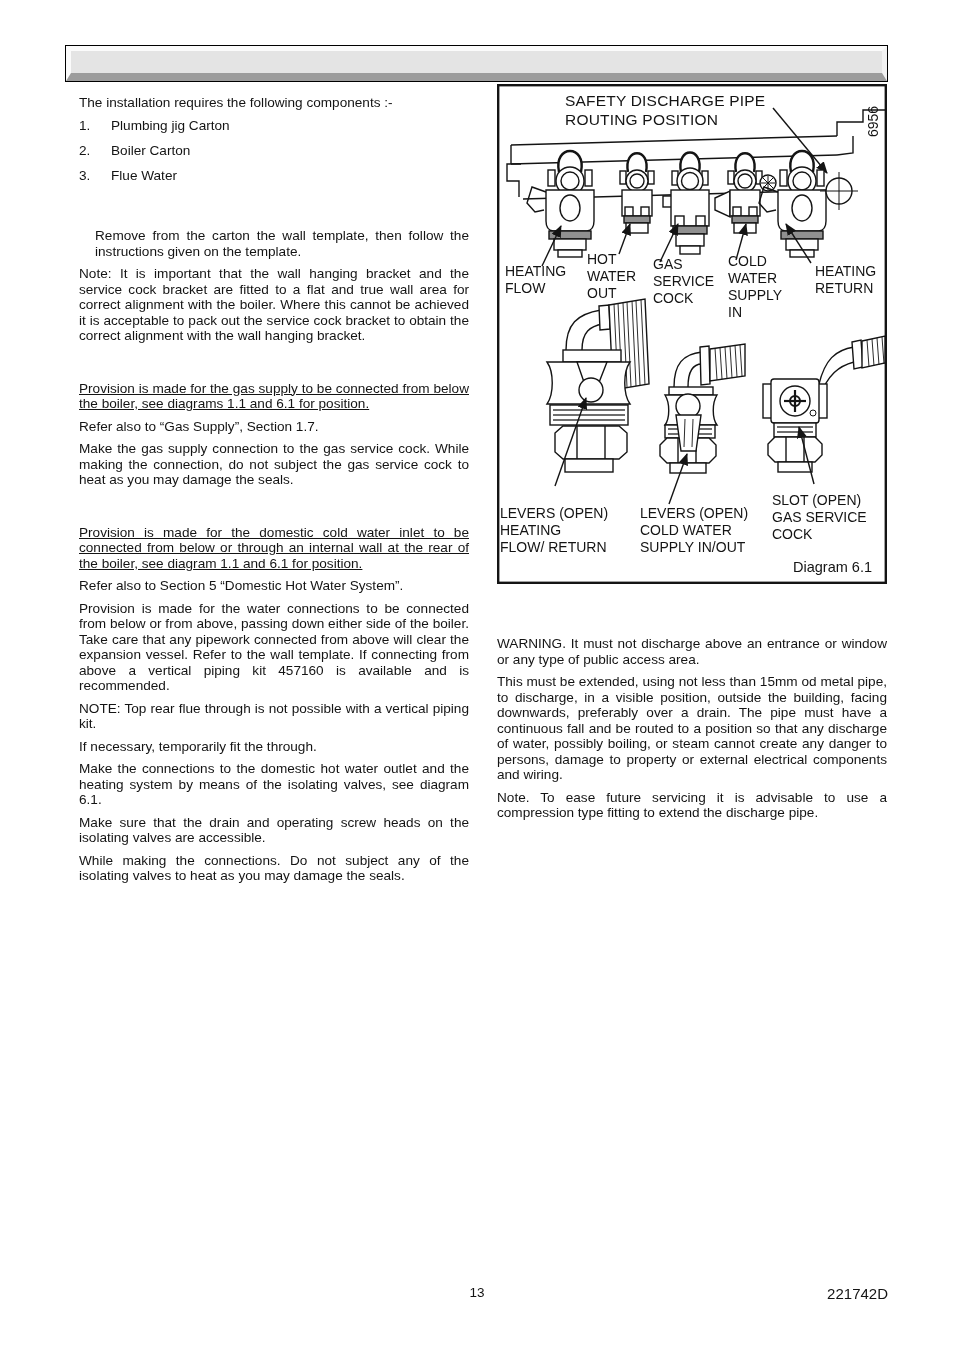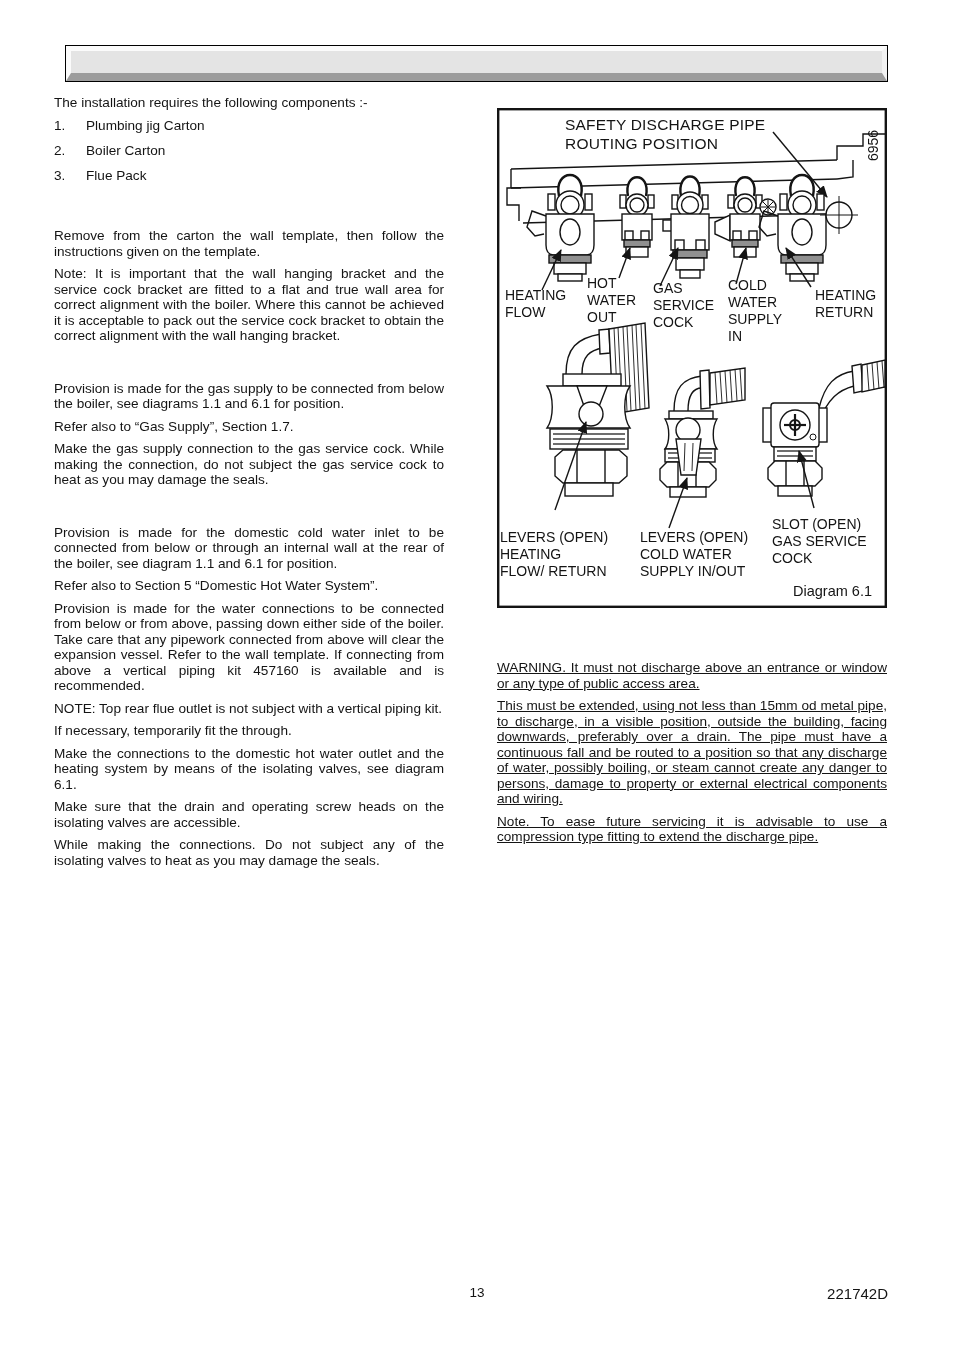--- a/index.html
+++ b/index.html
@@ -15,27 +15,27 @@
   .header-bar .bevel{
     position:absolute;left:0;top:0;right:0;bottom:0;
     border-top:5px solid #fbfbfb;border-left:5px solid #fbfbfb;
     border-right:5px solid #f2f2f2;border-bottom:8px solid #9c9c9c;
   }
   .col{
     position:absolute;font-size:13.6px;line-height:15.5px;
     text-align:justify;
   }
   .col p{margin:0 0 7px 0;}
-  .left-col{left:54px;top:95px;width:390px;}
-  .right-col{left:497px;top:108px;width:390px;text-decoration:underline;}
+  .left-col{left:79px;top:95px;width:390px;}
+  .right-col{left:497px;top:84px;width:390px;}
   .list{margin-top:2px;}
   .list-row{display:flex;margin-bottom:9.5px;text-align:left;}
   .list-row .num{width:32px;flex:none;}
-  p.first-after-list{margin-top:45px;}
-  p.section-gap{margin-top:37px;}
+  p.first-after-list{margin-top:45px;margin-left:16px;}
+  p.section-gap{margin-top:37px;text-decoration:underline;}
   .diagram-box{
     width:390px;height:500px;box-sizing:border-box;
   }
   .diagram-box svg{display:block;}
   svg text{font-family:"Liberation Sans", sans-serif;font-size:14px;fill:#141414;}
   svg .ttl{font-size:15.5px;letter-spacing:.2px;}
   svg .cap{font-size:14.5px;}
   .right-text{margin-top:52px;}
   .footer-page{
     position:absolute;left:0;top:1285px;width:954px;text-align:center;
@@ -58,32 +58,32 @@
     <div class="list-row">
       <span class="num">1.</span>
       <span>Plumbing jig Carton</span>
     </div>
     <div class="list-row">
       <span class="num">2.</span>
       <span>Boiler Carton</span>
     </div>
     <div class="list-row">
       <span class="num">3.</span>
-      <span>Flue Pack</span>
+      <span>Flue Water</span>
     </div>
   </div>
   <p class="first-after-list">Remove from the carton the wall template, then follow the instructions given on the template.</p>
   <p>Note: It is important that the wall hanging bracket and the service cock bracket are fitted to a flat and true wall area for correct alignment with the boiler. Where this cannot be achieved it is acceptable to pack out the service cock bracket to obtain the correct alignment with the wall hanging bracket.</p>
   <p class="section-gap">Provision is made for the gas supply to be connected from below the boiler, see diagrams 1.1 and 6.1 for position.</p>
   <p>Refer also to “Gas Supply”, Section 1.7.</p>
   <p>Make the gas supply connection to the gas service cock. While making the connection,  do not subject the gas service cock to heat as you may damage the seals.</p>
   <p class="section-gap">Provision is made for the domestic cold water inlet to be connected from below or through an internal wall at the rear of the boiler, see diagram 1.1 and 6.1 for position.</p>
   <p>Refer also to Section 5 “Domestic Hot Water System”.</p>
   <p>Provision is made for the water connections to be connected from below or from above, passing down either side of the boiler.  Take care that any pipework connected from above will clear the expansion vessel.  Refer to the wall template.  If connecting from above a vertical piping kit 457160 is available and is recommended.</p>
-  <p>NOTE: Top rear flue  outlet is not subject with a vertical piping kit.</p>
+  <p>NOTE: Top rear flue  through is not possible with a vertical piping kit.</p>
   <p>If necessary, temporarily fit the through.</p>
   <p>Make the connections to the domestic hot water outlet and the heating system by means of the isolating valves, see diagram 6.1.</p>
   <p>Make sure that the drain and operating screw heads on the isolating valves are accessible.</p>
   <p>While making the connections.  Do not subject any of the isolating valves to heat as you may damage the seals.</p>
 </div>
 
 <div class="col right-col">
 
   <div class="diagram-box">
   <svg width="390" height="500" viewBox="0 0 390 500">

